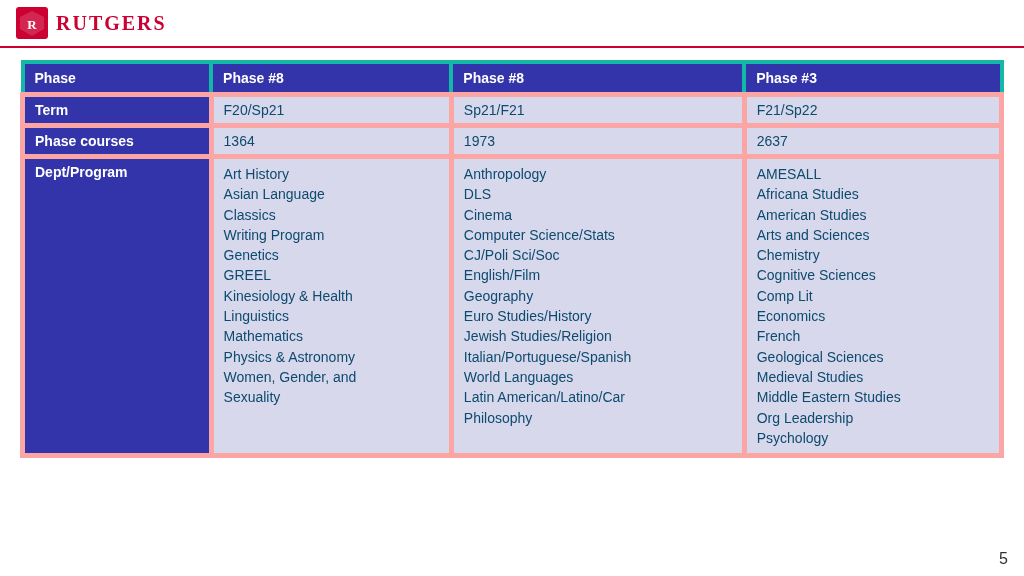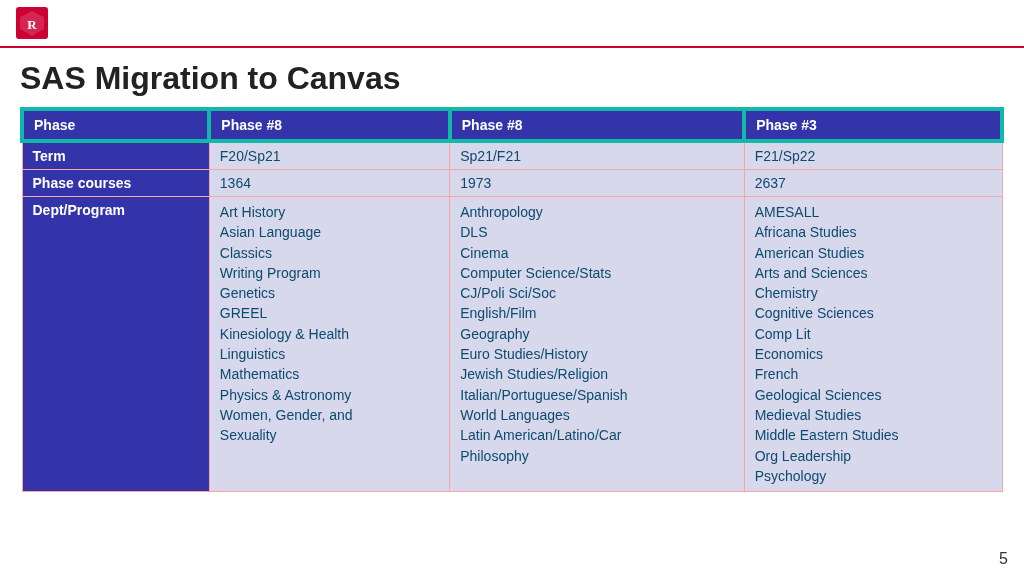--- a/index.html
+++ b/index.html
@@ -62,21 +62,21 @@
       color: #fff;
       font-weight: bold;
       padding: 6px 10px;
       text-align: left;
       border: 4px solid #14b8a6;
     }
 
     
     .migration-table tbody tr td {
       padding: 5px 10px;
-      border: 1px solid #fca5a5;
+      border: 5px solid #fca5a5;
       vertical-align: top;
     }
 
     .row-label {
       background: #3333aa;
       color: #fff;
       font-weight: bold;
       white-space: nowrap;
     }
 
@@ -101,25 +101,25 @@
 </head>
 <body>
 
 <div class="header">
   <div class="logo-container">
     <svg class="logo-shield" viewBox="0 0 32 32">
       <rect width="32" height="32" rx="3" fill="#cc0033"></rect>
       <polygon points="16,4 28,10 28,22 16,29 4,22 4,10" fill="#fff" opacity="0.15"></polygon>
       <text x="16" y="22" text-anchor="middle" fill="white" font-size="13" font-weight="bold" font-family="serif">R</text>
     </svg>
+    <span class="logo-text">RUTGERS</span>
   </div>
 </div>
 
 <div class="main" style="position:relative;">
-  <div class="page-title">SAS Migration to Canvas</div>
 
   <table class="migration-table">
     <thead>
       <tr>
         <th>Phase</th>
         <th>Phase #8</th>
         <th>Phase #8</th>
         <th>Phase #3</th>
       </tr>
     </thead>

